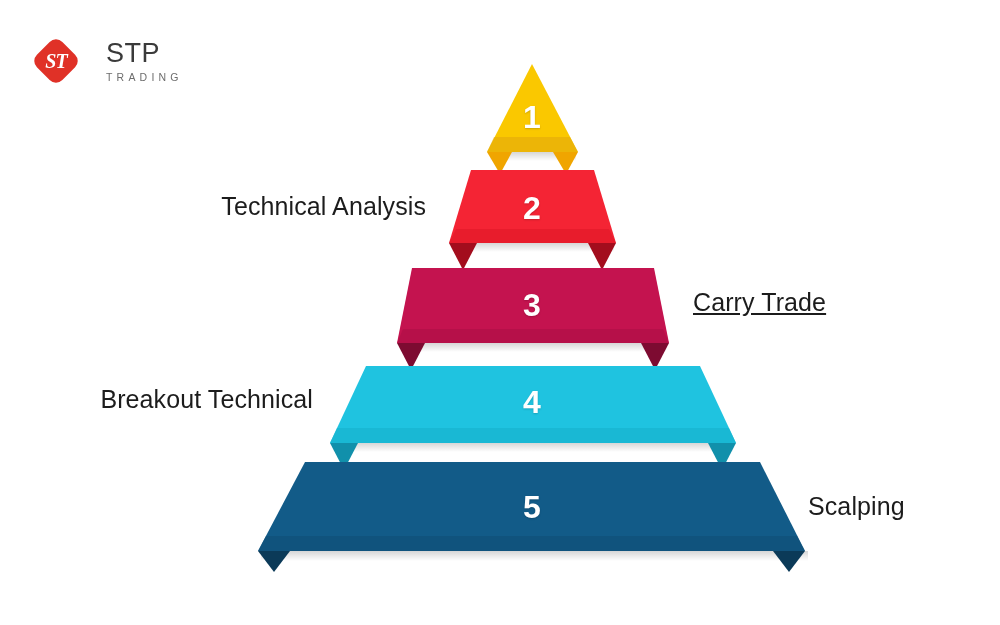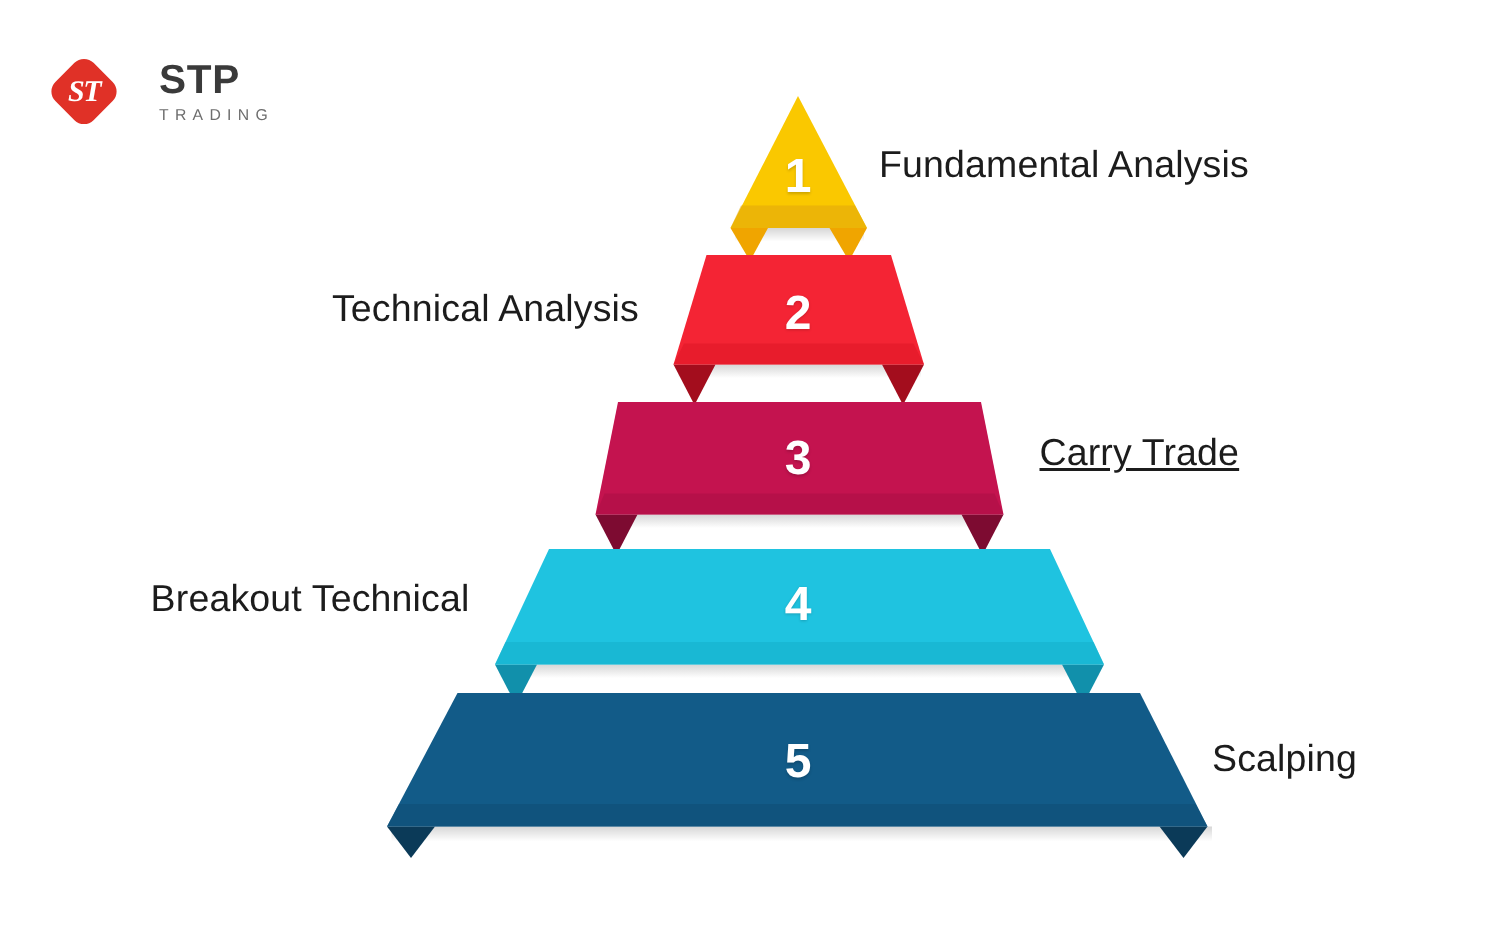--- a/index.html
+++ b/index.html
@@ -65,21 +65,21 @@
     line-height: 1;
   }
   #brand-text {
     display: flex;
     flex-direction: column;
     justify-content: center;
     line-height: 1;
   }
   #brand-name {
     font-size: 27px;
-    font-weight: bold;
+    font-weight: normal;
     color: #3a3a3a;
     letter-spacing: 0.5px;
   }
   #brand-sub {
     font-size: 10.5px;
     color: #6d6d6d;
     letter-spacing: 4.2px;
     margin-top: 5px;
   }
 
@@ -189,21 +189,20 @@
       </g>
     </svg>
   </div>
 
   <div class="tier-number" style="left:494px; top:99px; width:76px;">1</div>
   <div class="tier-number" style="left:494px; top:190px; width:76px;">2</div>
   <div class="tier-number" style="left:494px; top:287px; width:76px;">3</div>
   <div class="tier-number" style="left:494px; top:384px; width:76px;">4</div>
   <div class="tier-number" style="left:494px; top:489px; width:76px;">5</div>
 
-  <div class="side-label right" style="left:586px; top:96px;">Fundamental Analysis</div>
 
   <div class="side-label left" style="left:0px; top:192px; width:378px;">Technical Analysis</div>
 
   <div class="side-label right" style="left:693px; top:288px;text-decoration:underline;">Carry Trade</div>
 
   <div class="side-label left" style="left:0px; top:385px; width:265px;">Breakout Technical</div>
 
   <div class="side-label right" style="left:808px; top:492px;">Scalping</div>
 
 </div>

